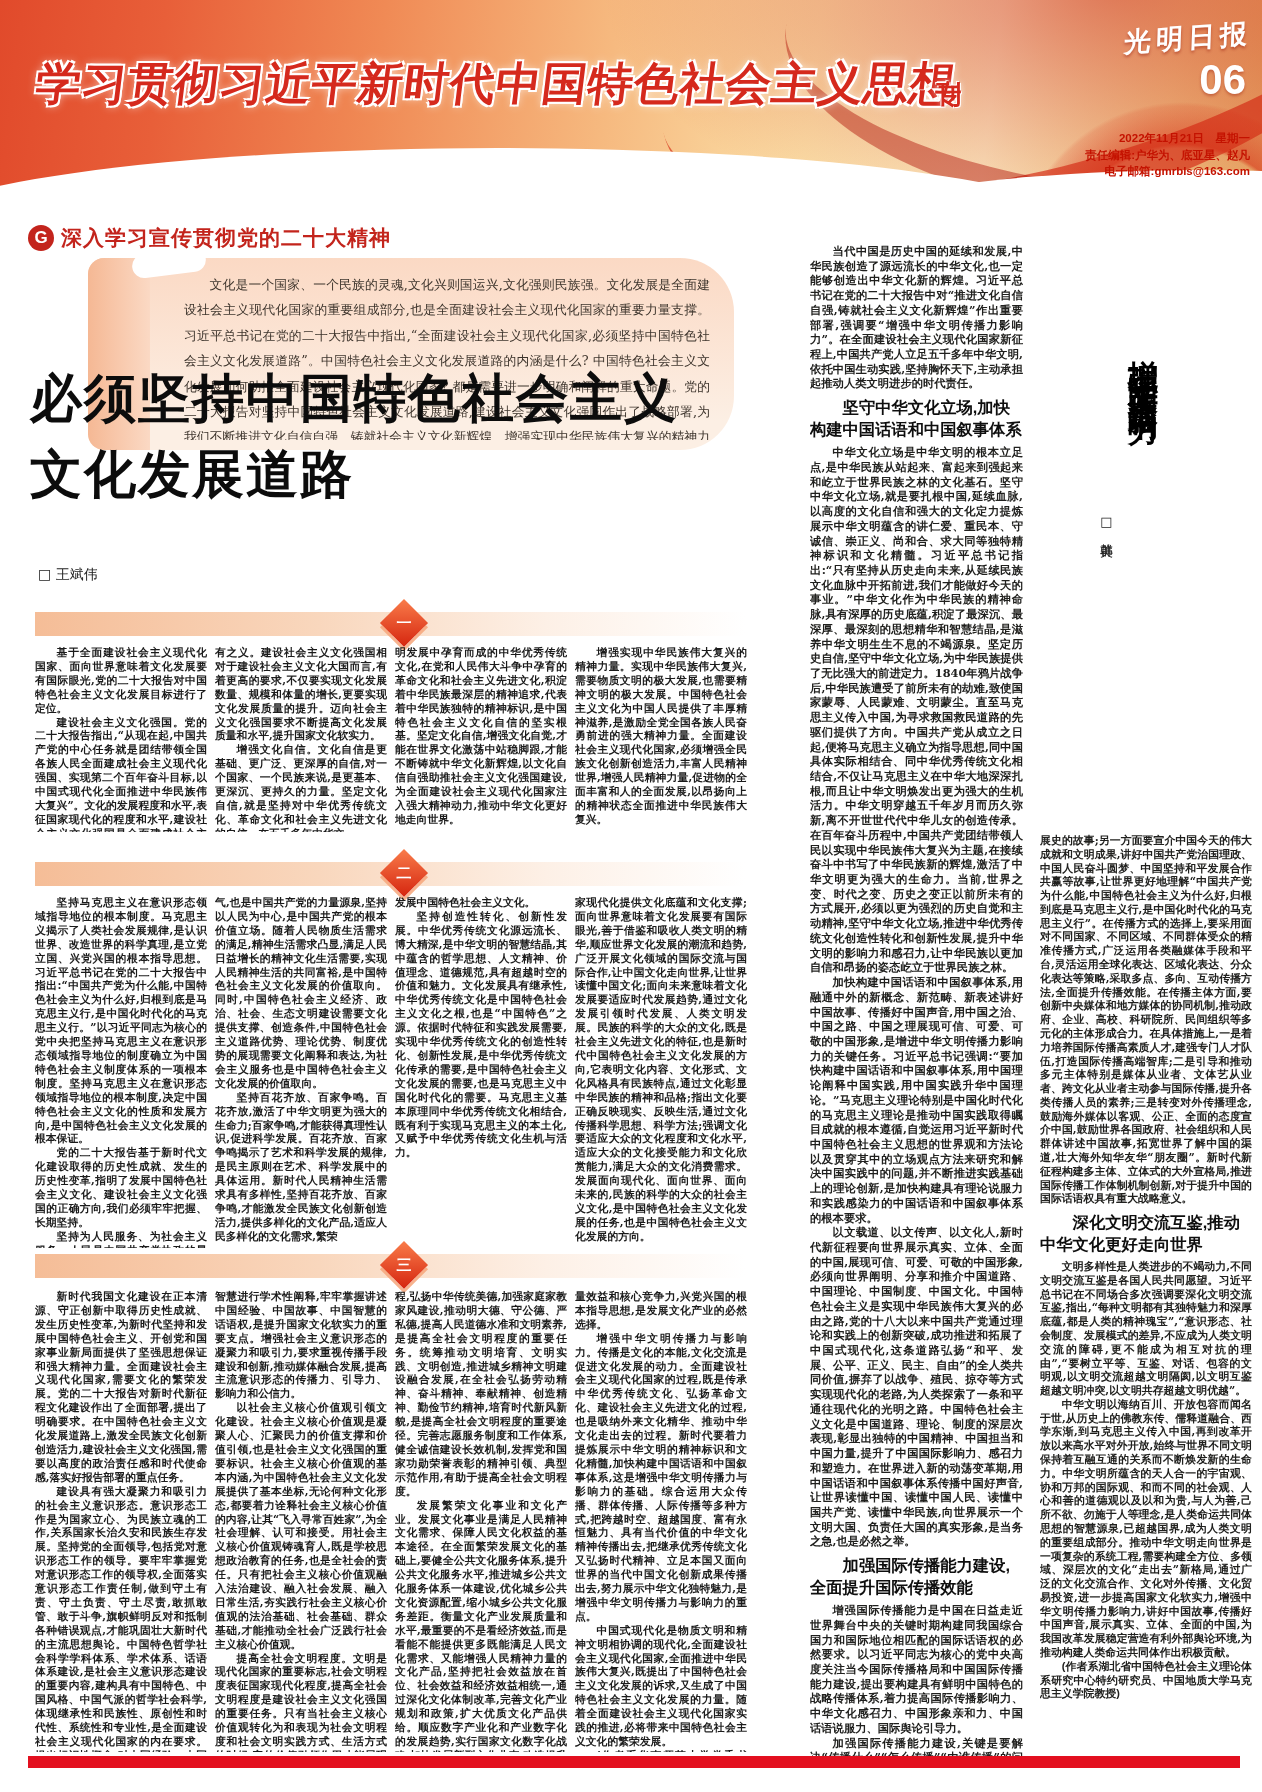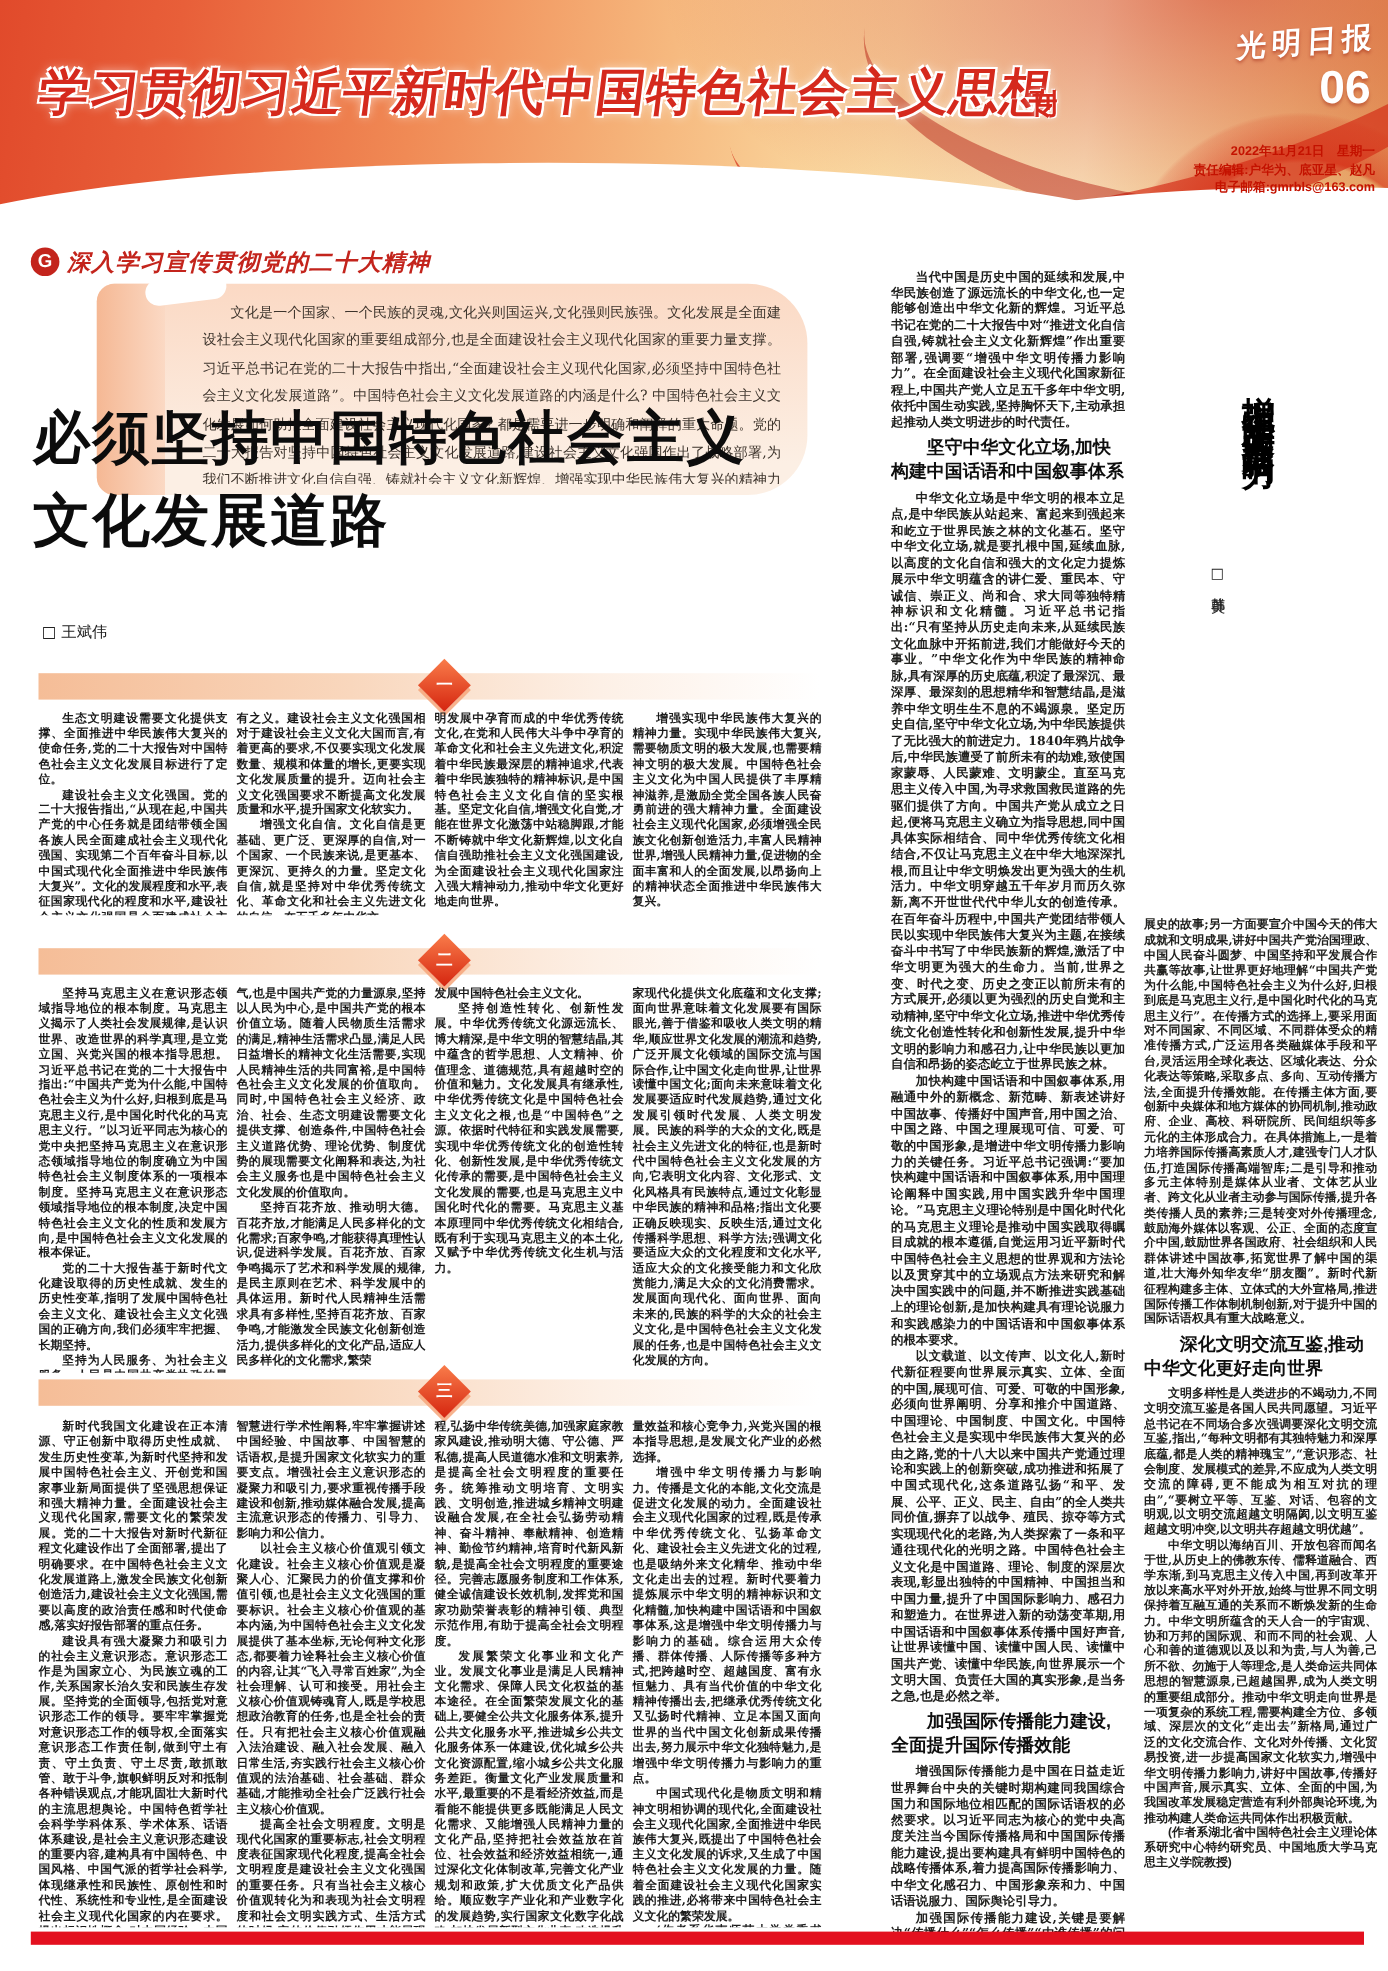--- a/index.html
+++ b/index.html
@@ -29,21 +29,21 @@
   .paper-name{position:absolute;right:10px;top:20px;font-size:27px;font-weight:bold;color:#fff;
      letter-spacing:5px;transform:rotate(-4deg) skewX(-6deg);text-shadow:0 2px 3px rgba(140,10,0,.45);}
   .page-number{position:absolute;right:16px;top:56px;font-family:"Liberation Sans",sans-serif;
      font-size:42px;font-weight:bold;color:#fff;text-shadow:0 2px 3px rgba(140,10,0,.35);}
   .date-block{position:absolute;right:12px;top:130px;text-align:right;color:#c41200;
      font-family:"Liberation Sans",sans-serif;font-size:11.5px;font-weight:bold;line-height:16.5px;}
   
   .badge{position:absolute;left:28px;top:224px;display:flex;align-items:center;gap:7px;}
   .badge-icon{width:26px;height:26px;border-radius:50%;background:#c3241c;color:#fff;
      font-family:"Liberation Sans",sans-serif;font-weight:bold;font-size:17px;line-height:26px;text-align:center;}
-  .badge-label{font-family:"Liberation Sans","DejaVu Sans",sans-serif;font-weight:bold;font-size:21px;color:#c3241c;letter-spacing:1px;font-style:italic;}
+  .badge-label{font-family:"Liberation Sans","DejaVu Sans",sans-serif;font-weight:bold;font-size:21px;color:#c3241c;letter-spacing:1px;}
   
   .introbox{position:absolute;left:88px;top:258px;width:646px;height:192px;
      background:linear-gradient(180deg,#fbd9c4,#fcefe4 85%);border-radius:16px 54px 54px 16px;}
   .introbox:before{content:"";position:absolute;left:0;top:0;bottom:0;width:62px;
      background:linear-gradient(90deg,#f5b894,#fbd9c4);border-radius:16px 0 0 16px;}
   .introbox:after{content:"";position:absolute;left:44px;top:-7px;width:74px;height:24px;background:#fff;
      border-radius:12px;transform:rotate(-7deg);}
   .intro-text{position:absolute;left:96px;right:24px;top:14px;bottom:10px;margin:0;
      font-size:12.8px;line-height:25.4px;color:#3d342c;text-align:justify;text-indent:2em;overflow:hidden;}
   
@@ -123,42 +123,42 @@
   <div class="bar" style="top:862px">
     <span class="dia"></span>
     <span class="dia-num">二</span>
   </div>
   <div class="bar" style="top:1254px">
     <span class="dia"></span>
     <span class="dia-num">三</span>
   </div>
 
   <div class="lcol s1 cx0">
-      <p class="para">生态文明建设需要文化提供支撑、全面推进中华民族伟大复兴的使命任务,党的二十大报告对中国特色社会主义文化发展目标进行了定位。</p>
+      <p class="para">基于全面建设社会主义现代化国家、面向世界意味着文化发展要有国际眼光,党的二十大报告对中国特色社会主义文化发展目标进行了定位。</p>
       <p class="para">建设社会主义文化强国。党的二十大报告指出,“从现在起,中国共产党的中心任务就是团结带领全国各族人民全面建成社会主义现代化强国、实现第二个百年奋斗目标,以中国式现代化全面推进中华民族伟大复兴”。文化的发展程度和水平,表征国家现代化的程度和水平,建设社会主义文化强国是全面建成社会主义现代化国家的题中应</p>
     </div>
   <div class="lcol s1 cx1">
       <p class="cont">有之义。建设社会主义文化强国相对于建设社会主义文化大国而言,有着更高的要求,不仅要实现文化发展数量、规模和体量的增长,更要实现文化发展质量的提升。迈向社会主义文化强国要求不断提高文化发展质量和水平,提升国家文化软实力。</p>
       <p class="para">增强文化自信。文化自信是更基础、更广泛、更深厚的自信,对一个国家、一个民族来说,是更基本、更深沉、更持久的力量。坚定文化自信,就是坚持对中华优秀传统文化、革命文化和社会主义先进文化的自信。在五千多年中华文</p>
     </div>
   <div class="lcol s1 cx2">
       <p class="cont">明发展中孕育而成的中华优秀传统文化,在党和人民伟大斗争中孕育的革命文化和社会主义先进文化,积淀着中华民族最深层的精神追求,代表着中华民族独特的精神标识,是中国特色社会主义文化自信的坚实根基。坚定文化自信,增强文化自觉,才能在世界文化激荡中站稳脚跟,才能不断铸就中华文化新辉煌,以文化自信自强助推社会主义文化强国建设,为全面建设社会主义现代化国家注入强大精神动力,推动中华文化更好地走向世界。</p>
     </div>
   <div class="lcol s1 cx3">
       <p class="para">增强实现中华民族伟大复兴的精神力量。实现中华民族伟大复兴,需要物质文明的极大发展,也需要精神文明的极大发展。中国特色社会主义文化为中国人民提供了丰厚精神滋养,是激励全党全国各族人民奋勇前进的强大精神力量。全面建设社会主义现代化国家,必须增强全民族文化创新创造活力,丰富人民精神世界,增强人民精神力量,促进物的全面丰富和人的全面发展,以昂扬向上的精神状态全面推进中华民族伟大复兴。</p>
     </div>
 
   <div class="lcol s2 cx0">
       <p class="para">坚持马克思主义在意识形态领域指导地位的根本制度。马克思主义揭示了人类社会发展规律,是认识世界、改造世界的科学真理,是立党立国、兴党兴国的根本指导思想。习近平总书记在党的二十大报告中指出:“中国共产党为什么能,中国特色社会主义为什么好,归根到底是马克思主义行,是中国化时代化的马克思主义行。”以习近平同志为核心的党中央把坚持马克思主义在意识形态领域指导地位的制度确立为中国特色社会主义制度体系的一项根本制度。坚持马克思主义在意识形态领域指导地位的根本制度,决定中国特色社会主义文化的性质和发展方向,是中国特色社会主义文化发展的根本保证。</p>
       <p class="para">党的二十大报告基于新时代文化建设取得的历史性成就、发生的历史性变革,指明了发展中国特色社会主义文化、建设社会主义文化强国的正确方向,我们必须牢牢把握、长期坚持。</p>
       <p class="para">坚持为人民服务、为社会主义服务。人民是中国共产党执政的最大底</p>
     </div>
   <div class="lcol s2 cx1">
       <p class="cont">气,也是中国共产党的力量源泉,坚持以人民为中心,是中国共产党的根本价值立场。随着人民物质生活需求的满足,精神生活需求凸显,满足人民日益增长的精神文化生活需要,实现人民精神生活的共同富裕,是中国特色社会主义文化发展的价值取向。同时,中国特色社会主义经济、政治、社会、生态文明建设需要文化提供支撑、创造条件,中国特色社会主义道路优势、理论优势、制度优势的展现需要文化阐释和表达,为社会主义服务也是中国特色社会主义文化发展的价值取向。</p>
-      <p class="para">坚持百花齐放、推动明大德。百花齐放,才能满足人民多样化的文化需求;百家争鸣,才能获得真理性认识,促进科学发展。百花齐放、百家争鸣揭示了艺术和科学发展的规律,是民主原则在艺术、科学发展中的具体运用。新时代人民精神生活需求具有多样性,坚持百花齐放、百家争鸣,才能激发全民族文化创新创造活力,提供多样化的文化产品,适应人民多样化的文化需求,繁荣</p>
+      <p class="para">坚持百花齐放、百家争鸣。百花齐放,激活了中华文明更为强大的生命力;百家争鸣,才能获得真理性认识,促进科学发展。百花齐放、百家争鸣揭示了艺术和科学发展的规律,是民主原则在艺术、科学发展中的具体运用。新时代人民精神生活需求具有多样性,坚持百花齐放、百家争鸣,才能激发全民族文化创新创造活力,提供多样化的文化产品,适应人民多样化的文化需求,繁荣</p>
     </div>
   <div class="lcol s2 cx2">
       <p class="cont">发展中国特色社会主义文化。</p>
       <p class="para">坚持创造性转化、创新性发展。中华优秀传统文化源远流长、博大精深,是中华文明的智慧结晶,其中蕴含的哲学思想、人文精神、价值理念、道德规范,具有超越时空的价值和魅力。文化发展具有继承性,中华优秀传统文化是中国特色社会主义文化之根,也是“中国特色”之源。依据时代特征和实践发展需要,实现中华优秀传统文化的创造性转化、创新性发展,是中华优秀传统文化传承的需要,是中国特色社会主义文化发展的需要,也是马克思主义中国化时代化的需要。马克思主义基本原理同中华优秀传统文化相结合,既有利于实现马克思主义的本土化,又赋予中华优秀传统文化生机与活力。</p>
     </div>
   <div class="lcol s2 cx3">
       <p class="cont">家现代化提供文化底蕴和文化支撑;面向世界意味着文化发展要有国际眼光,善于借鉴和吸收人类文明的精华,顺应世界文化发展的潮流和趋势,广泛开展文化领域的国际交流与国际合作,让中国文化走向世界,让世界读懂中国文化;面向未来意味着文化发展要适应时代发展趋势,通过文化发展引领时代发展、人类文明发展。民族的科学的大众的文化,既是社会主义先进文化的特征,也是新时代中国特色社会主义文化发展的方向,它表明文化内容、文化形式、文化风格具有民族特点,通过文化彰显中华民族的精神和品格;指出文化要正确反映现实、反映生活,通过文化传播科学思想、科学方法;强调文化要适应大众的文化程度和文化水平,适应大众的文化接受能力和文化欣赏能力,满足大众的文化消费需求。发展面向现代化、面向世界、面向未来的,民族的科学的大众的社会主义文化,是中国特色社会主义文化发展的任务,也是中国特色社会主义文化发展的方向。</p>
     </div>
 
   <div class="lcol s3 cx0">

